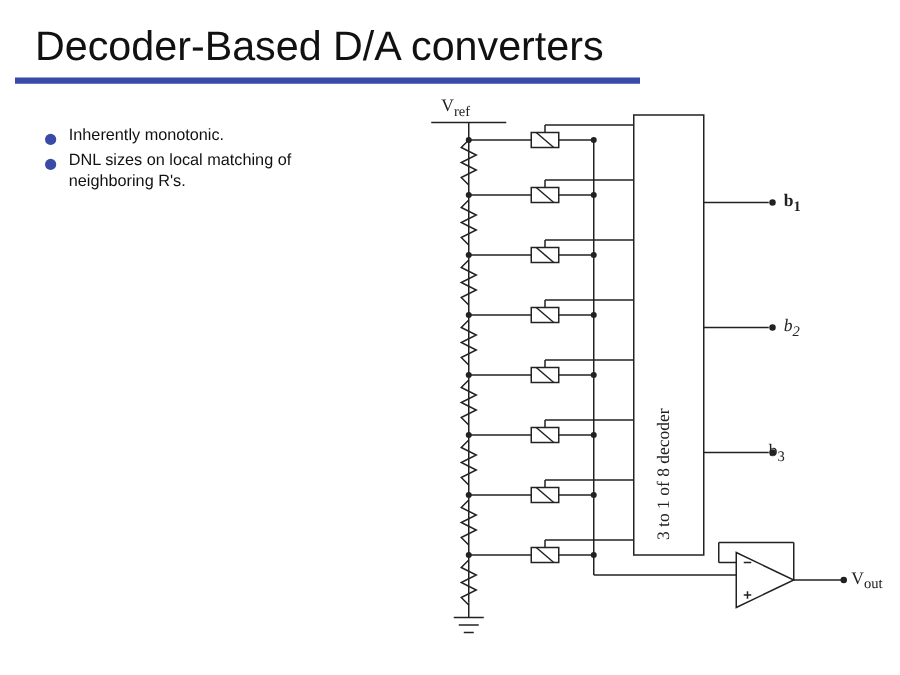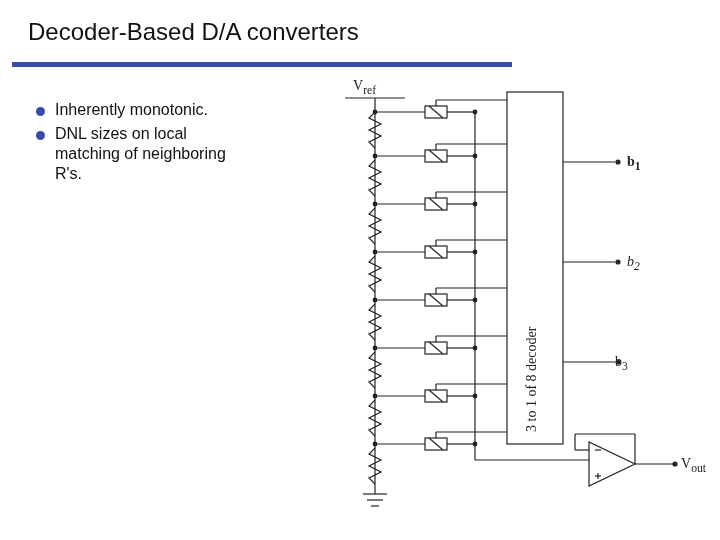--- a/index.html
+++ b/index.html
@@ -14,21 +14,21 @@
   }
   .slide {
     position: relative;
     width: 100%;
     height: 100%;
   }
   .title {
     position: absolute;
     left: 28px;
     top: 18px;
-    font-size: 24px;
+    font-size: 33px;
     color: #111;
   }
   .title-rule {
     position: absolute;
     left: 12px;
     top: 62px;
     width: 500px;
     height: 5px;
     background: #3a4aa7;
   }
@@ -46,21 +46,21 @@
   .b-dot {
     width: 9px;
     height: 9px;
     border-radius: 50%;
     background: #3a4aa7;
     margin-top: 7px;
     margin-right: 10px;
     flex: 0 0 9px;
   }
   .b-text {
-    font-size: 16px;
+    font-size: 13px;
     line-height: 1.25;
     color: #111;
   }
   .diagram {
     position: absolute;
     left: 275px;
     top: 82px;
     width: 440px;
     height: 440px;
   }

